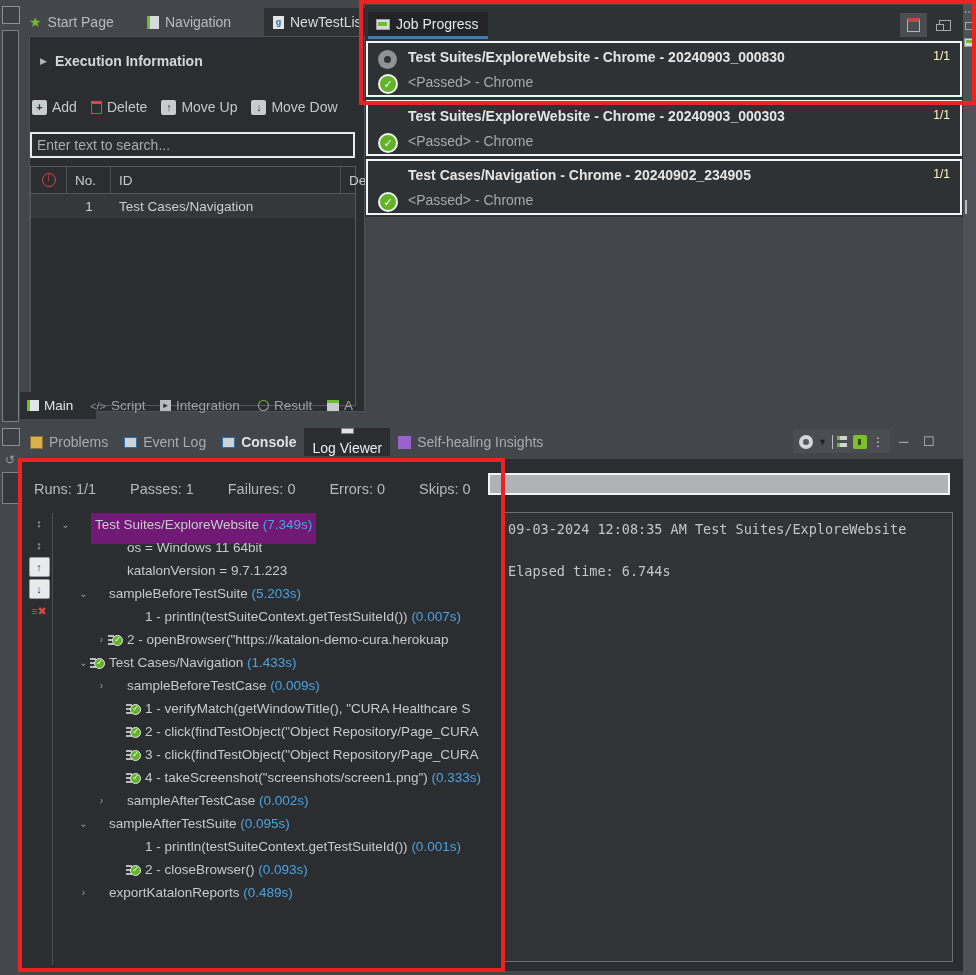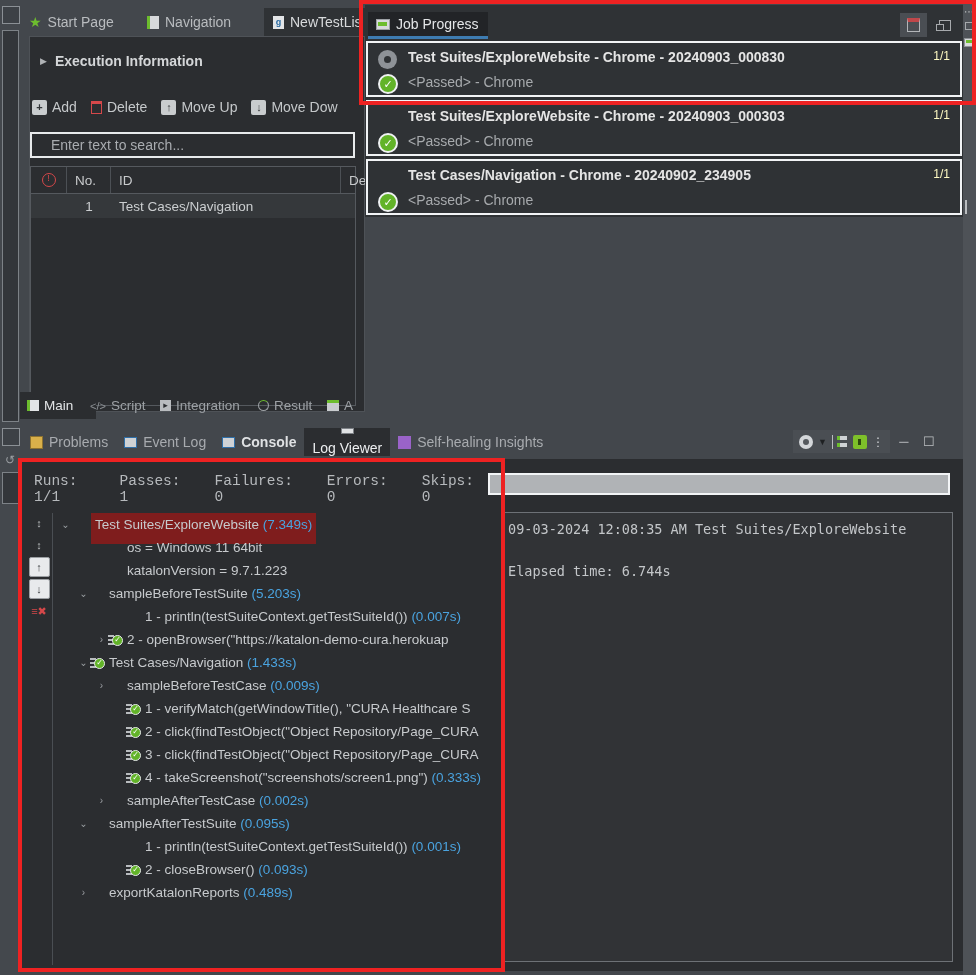--- a/index.html
+++ b/index.html
@@ -29,21 +29,21 @@
   #editor-body{left:29px;top:36px;width:334px;height:374px;background:#2b2d30;border:1px solid #4e5257;}
 
   #exec-info{left:40px;top:50px;width:300px;height:22px;display:flex;align-items:center;gap:8px;}
   #exec-info .caret{color:#b0b3b6;font-size:9px;}
   #exec-info .lbl{font-weight:bold;font-size:14px;color:#d4d6d8;}
 
   #toolrow{left:32px;top:95px;width:340px;height:24px;display:flex;align-items:center;gap:14px;}
   .toolbtn{display:flex;align-items:center;gap:5px;color:#c5c8ca;font-size:14px;}
   .sqico{width:15px;height:15px;border-radius:2px;background:#c9ccce;display:inline-flex;align-items:center;justify-content:center;color:#35383b;font-size:11px;line-height:1;font-weight:bold;}
 
-  #searchbox{left:30px;top:132px;width:325px;height:26px;background:#2b2d30;border:2px solid #e8eaec;display:flex;align-items:center;padding-left:19px;box-sizing:border-box;color:#a9acb0;font-size:14px;}
+  #searchbox{left:30px;top:132px;width:325px;height:26px;background:#2b2d30;border:2px solid #e8eaec;display:flex;align-items:center;padding-left:5px;box-sizing:border-box;color:#a9acb0;font-size:14px;}
 
   #table{left:30px;top:166px;width:326px;height:240px;border:1px solid #55595e;box-sizing:border-box;background:#2b2d30;}
   #thead{height:26px;display:flex;align-items:center;border-bottom:1px solid #55595e;color:#c8cacc;font-size:13.5px;}
   .th{height:26px;display:flex;align-items:center;padding-left:8px;border-right:1px solid #4c5055;box-sizing:border-box;}
   #trow{height:24px;display:flex;align-items:center;background:#35383b;font-size:13.5px;color:#cbced0;}
   .td{height:24px;display:flex;align-items:center;padding-left:8px;box-sizing:border-box;}
 
   #subtabs{left:20px;top:392px;width:345px;height:27px;}
   .stab{position:absolute;top:0;height:27px;display:flex;align-items:center;gap:5px;padding:0 7px;color:#9da1a5;font-size:13.5px;}
   .stab.active{background:#2b2d30;color:#e2e4e6;}
@@ -68,38 +68,38 @@
   #dock{left:20px;top:423px;width:956px;height:552px;background:#43474c;}
   #dock-tabs{left:22px;top:428px;height:28px;display:flex;align-items:flex-end;}
   .dtab{height:28px;display:flex;align-items:center;gap:6px;padding:0 8px;color:#a8abaf;font-size:14px;}
   .dtab.bold{color:#dfe1e3;font-weight:bold;}
   .dtab.active{background:#2b2d30;color:#eceef0;flex-direction:column;}
   #dock-tools{left:793px;top:428px;width:160px;height:27px;display:flex;align-items:center;gap:3px;}
   #dock-tools .grp{display:flex;align-items:center;gap:5px;background:#4a4e53;height:23px;padding:0 6px;}
   #dock-body{left:21px;top:459px;width:954px;height:512px;background:#2b2d30;}
 
   
-  #stats{left:34px;top:475px;width:440px;height:28px;display:flex;align-items:center;gap:34px;color:#b6b9bc;font-size:14.5px;font-family:Liberation Mono, monospace;}
+  #stats{left:34px;top:475px;width:440px;height:28px;display:flex;align-items:center;gap:34px;color:#b6b9bc;font-size:14.5px;}
   #progressbar{left:488px;top:473px;width:462px;height:22px;background:#b0b3b6;border:2px solid #f2f4f6;box-sizing:border-box;}
 
   #vtools{left:26px;top:513px;width:26px;height:115px;display:flex;flex-direction:column;align-items:center;gap:2px;}
   .vbtn{width:22px;height:20px;display:flex;align-items:center;justify-content:center;color:#b9bcbf;font-size:11px;}
   .vbtn.framed{border:1px solid #9b9fa3;background:#e8eaec;color:#3a3d40;border-radius:2px;width:19px;height:18px;}
 
   #log-text{left:503px;top:512px;width:450px;height:450px;background:#313336;border:1px solid #6d7176;box-sizing:border-box;font-family:"DejaVu Sans Mono", monospace;font-size:13.5px;color:#c3c6c9;padding:6px 0 0 0;white-space:pre;overflow:hidden;}
   #log-text div{padding-left:4px;height:21px;line-height:21px;}
 
   #tree{left:52px;top:513px;width:450px;height:452px;background:#2b2d30;border-left:1px solid #4a4e53;overflow:hidden;}
   .tline{height:23px;display:flex;align-items:center;white-space:nowrap;font-size:13.5px;color:#c7cacd;}
   .tw{display:inline-block;width:13px;text-align:center;color:#9a9ea2;font-size:10px;flex:none;}
   .ico-pass{flex:none;width:15px;height:14px;margin-right:4px;position:relative;}
   .ico-pass b{position:absolute;left:0;top:2px;width:6px;height:10px;background:linear-gradient(to bottom,#b9bcbf 0 2px,transparent 2px 4px,#b9bcbf 4px 6px,transparent 6px 8px,#b9bcbf 8px 10px);}
   .ico-pass i{position:absolute;left:4px;top:2px;width:11px;height:11px;border-radius:50%;background:#62b328;border:1.5px solid #e8eaec;box-sizing:border-box;display:flex;align-items:center;justify-content:center;color:#fff;font-size:8px;line-height:1;font-style:normal;}
   .dur{color:#4aa3df;}
-  .hl{background:#7f1d1d;padding:12px 4px;}
+  .hl{background:#701a75;padding:12px 4px;}
 
   
   .redrect{border:4px solid #ee2222;box-sizing:border-box;pointer-events:none;}
   #red-job{left:359px;top:0px;width:617px;height:105px;}
   #red-log{left:18px;top:458px;width:487px;height:514px;}
 </style>
 </head>
 <body>
 
 <div class="abs" id="left-rail">

